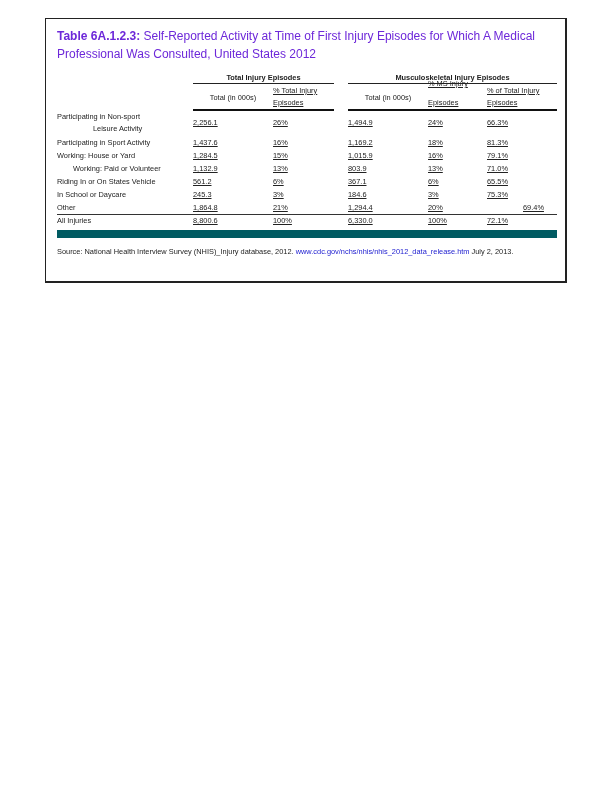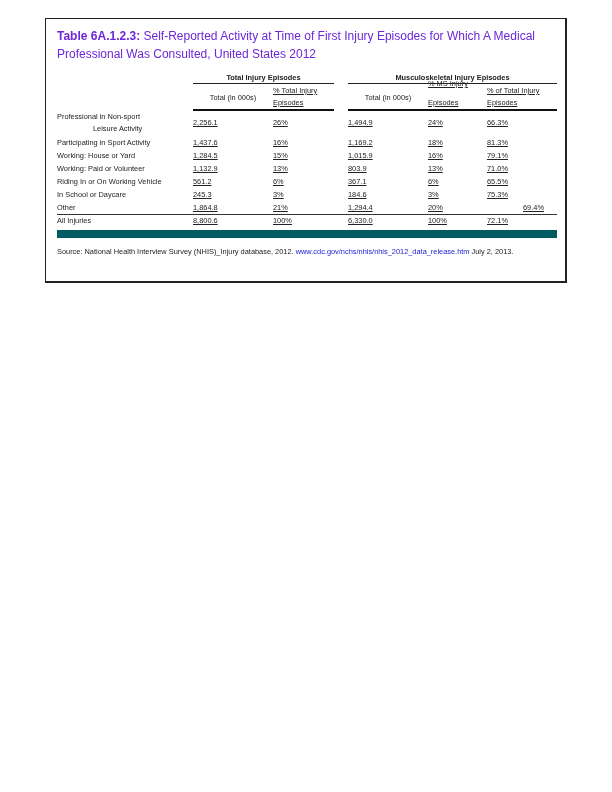--- a/index.html
+++ b/index.html
@@ -103,21 +103,21 @@
     <div class="abs c" style="left:291px; top:24px; width:80px;">Total (in 000s)</div>
     <div class="abs r" style="left:371px; top:10px; width:59px;">% MS Injury</div>
     <div class="abs r" style="left:371px; top:29px; width:59px;">Episodes</div>
     <div class="abs r" style="left:430px; top:17px; width:70px;">% of Total Injury</div>
     <div class="abs r" style="left:430px; top:29px; width:70px;">Episodes</div>
 
     <div class="rule thick" style="left:136px; top:40px; width:141px;"></div>
     <div class="rule thick" style="left:291px; top:40px; width:209px;"></div>
 
     <div>
-      <div class="abs" style="left:0; top:43px;">Professional in Non-sport</div>
+      <div class="abs" style="left:0; top:43px;">Participating in Non-sport</div>
       <div class="abs" style="left:8px; top:55px;padding-left:28px;">Leisure Activity</div>
       <div class="abs r" style="left:136px; top:49px; width:57px;">2,256.1</div>
       <div class="abs r" style="left:216px; top:49px; width:61px;">26%</div>
       <div class="abs r" style="left:291px; top:49px; width:58px;">1,494.9</div>
       <div class="abs r" style="left:371px; top:49px; width:59px;">24%</div>
       <div class="abs r" style="left:430px; top:49px; width:70px;">66.3%</div>
     </div>
 
     <div>
       <div class="abs" style="left:0; top:69px;">Participating in Sport Activity</div>
@@ -131,30 +131,30 @@
     <div>
       <div class="abs" style="left:0; top:82px;">Working: House or Yard</div>
       <div class="abs r" style="left:136px; top:82px; width:57px;">1,284.5</div>
       <div class="abs r" style="left:216px; top:82px; width:61px;">15%</div>
       <div class="abs r" style="left:291px; top:82px; width:58px;">1,015.9</div>
       <div class="abs r" style="left:371px; top:82px; width:59px;">16%</div>
       <div class="abs r" style="left:430px; top:82px; width:70px;">79.1%</div>
     </div>
 
     <div>
-      <div class="abs" style="left:0; top:95px;">Working: Paid or Volunteer</div>
+      <div class="abs" style="left:16px; top:95px;">Working: Paid or Volunteer</div>
       <div class="abs r" style="left:136px; top:95px; width:57px;">1,132.9</div>
       <div class="abs r" style="left:216px; top:95px; width:61px;">13%</div>
       <div class="abs r" style="left:291px; top:95px; width:58px;">803.9</div>
       <div class="abs r" style="left:371px; top:95px; width:59px;">13%</div>
       <div class="abs r" style="left:430px; top:95px; width:47px;">71.0%</div>
     </div>
 
     <div>
-      <div class="abs" style="left:0; top:108px;">Riding In or On Working Vehicle</div>
+      <div class="abs" style="left:0; top:108px;">Riding In or On States Vehicle</div>
       <div class="abs r" style="left:136px; top:108px; width:57px;">561.2</div>
       <div class="abs r" style="left:216px; top:108px; width:61px;">6%</div>
       <div class="abs r" style="left:291px; top:108px; width:58px;">367.1</div>
       <div class="abs r" style="left:371px; top:108px; width:59px;">6%</div>
       <div class="abs r" style="left:430px; top:108px; width:70px;">65.5%</div>
     </div>
 
     <div>
       <div class="abs" style="left:0; top:121px;">In School or Daycare</div>
       <div class="abs r" style="left:136px; top:121px; width:57px;">245.3</div>

